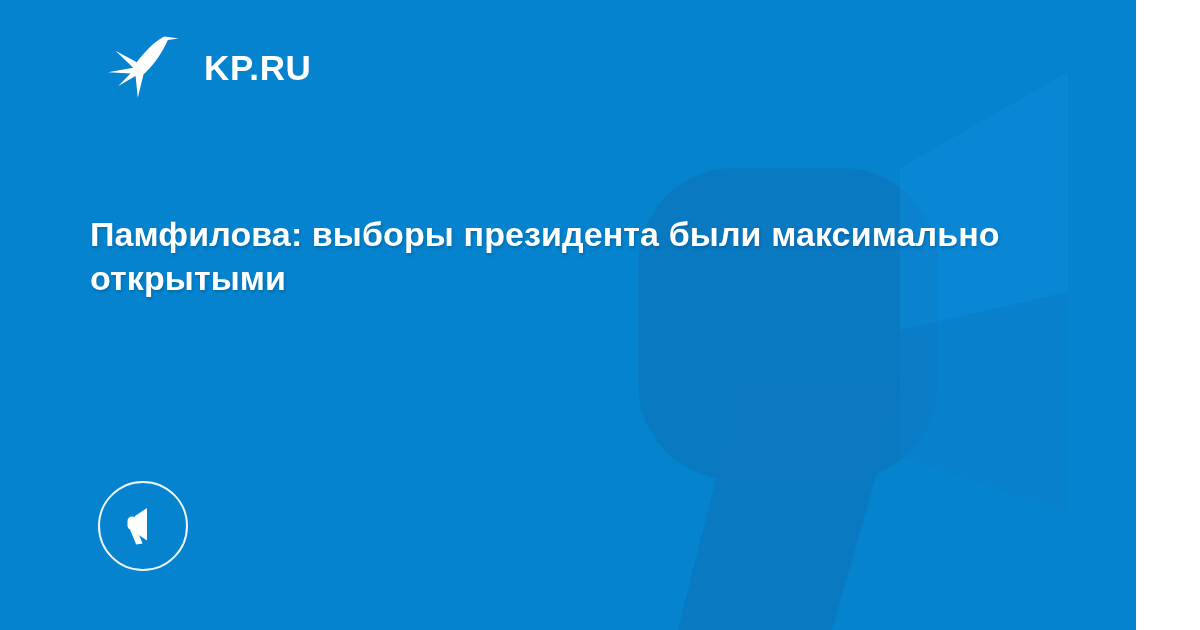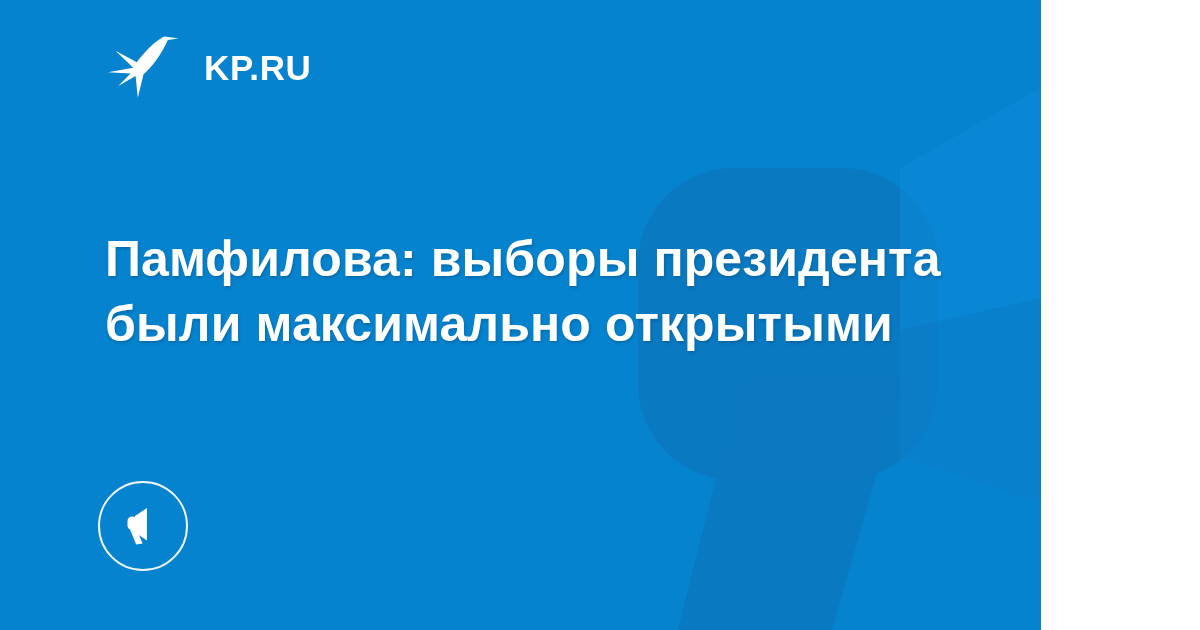--- a/index.html
+++ b/index.html
@@ -4,21 +4,21 @@
 <title>KP.RU social card</title>
 <style>
   html, body {
     margin: 0;
     padding: 0;
     background: #ffffff;
   }
 
   .card {
     position: relative;
-    width: 1041px;
+    width: 1136px;
     height: 630px;
     overflow: hidden;
     background: #0583ce;
     font-family: "Liberation Sans", "DejaVu Sans", sans-serif;
     -webkit-font-smoothing: antialiased;
   }
 
   
   .watermark {
     position: absolute;
@@ -54,23 +54,23 @@
     line-height: 1;
     white-space: nowrap;
   }
 
   
   .headline {
     position: absolute;
     left: 90px;
     top: 212px;
     width: 960px;
-    margin: 15px;
+    margin: 0;
     color: #ffffff;
-    font-size: 50px;
+    font-size: 34px;
     font-weight: bold;
     line-height: 1.30;
     letter-spacing: 0.1px;
     text-shadow: 1px 2px 3px rgba(0, 55, 95, 0.30);
   }
 
   
   .badge {
     position: absolute;
     left: 98px;

